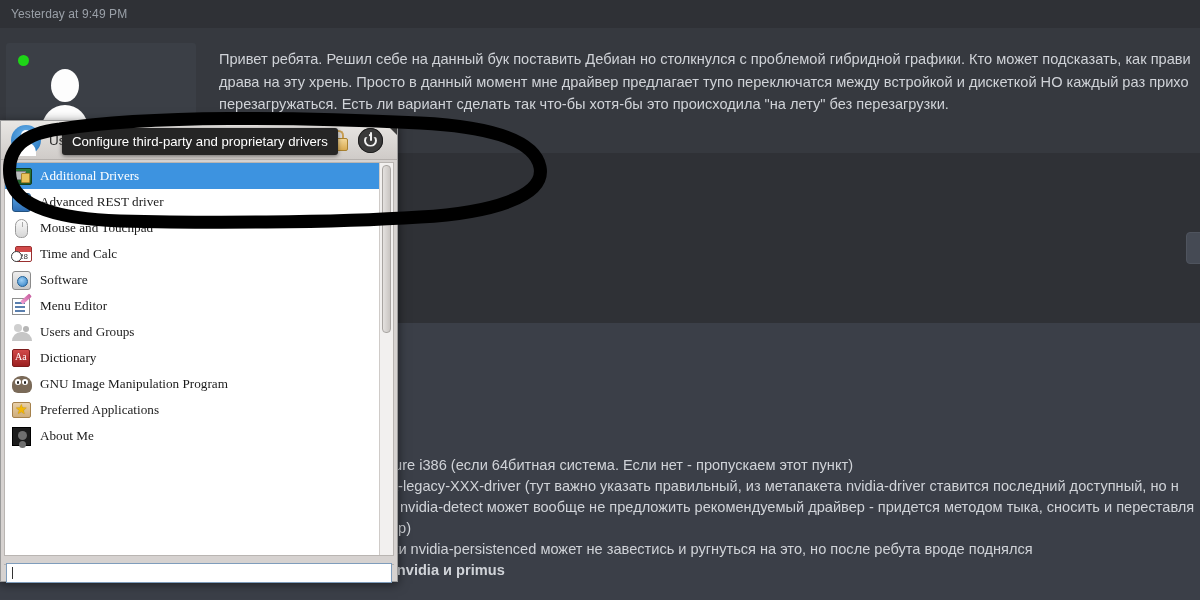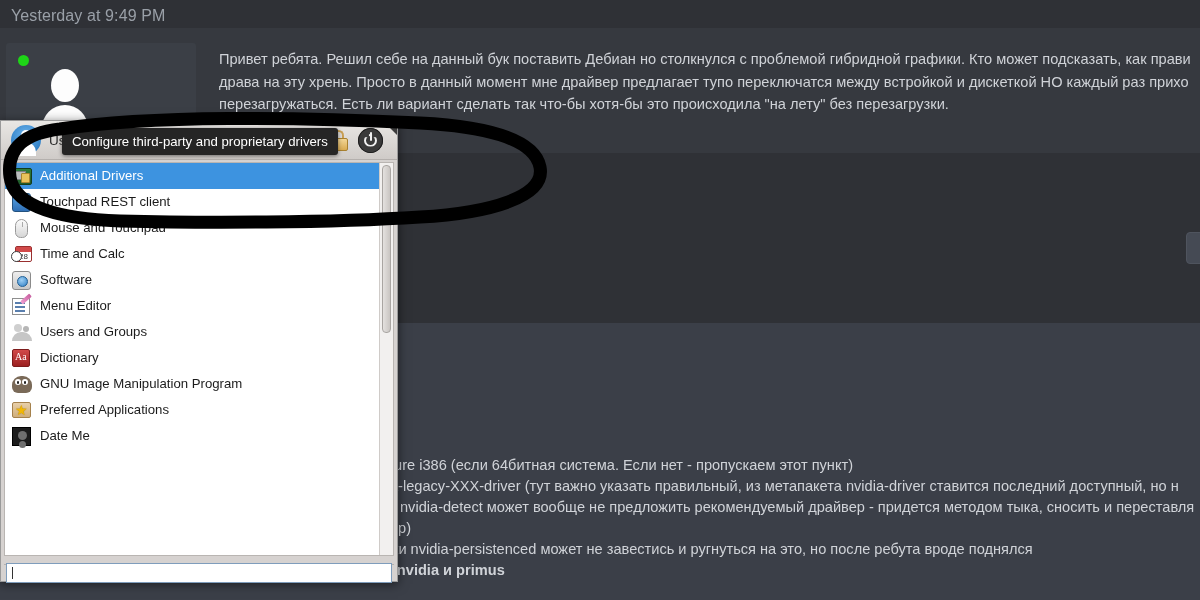--- a/index.html
+++ b/index.html
@@ -19,21 +19,21 @@
   .chat-bg {
     position: absolute; inset: 0;
     background: #36393f;
   }
   .chat-topstrip {
     position: absolute; left: 0; top: 0; width: 1200px; height: 28px;
     background: #2f3136;
   }
   .chat-timestamp {
     position: absolute; left: 11px; top: 7px;
-    font-size: 16px; color: #9aa0a8;
+    font-size: 12px; color: #9aa0a8;
     letter-spacing: .1px;
   }
   .msg-card {
     position: absolute; left: 6px; top: 43px;
     width: 190px; height: 110px;
     background: #3b3f46;
     border-radius: 3px;
   }
   .status-dot {
     position: absolute; left: 12px; top: 12px;
@@ -168,21 +168,21 @@
 
   .menu-list-wrap {
     position: relative;
     height: 394px;
     background: #ffffff;
     border: 1px solid #b9b5b2;
     margin: 2px 3px 0 3px;
     box-sizing: border-box;
     overflow: hidden;
   }
-  .menu-list { position: absolute; left: 0; top: 0; right: 13px; }
+  .menu-list { position: absolute; left: 0; top: 0; right: 13px; font-family: Liberation Serif, serif; }
   .mrow {
     display: flex; align-items: center;
     height: 26px; padding-left: 6px;
     font-size: 13.2px; color: #1b1b1b;
     white-space: nowrap;
   }
   .mrow.sel { background: #3d93e0; color: #ffffff; }
   .mrow .mi { width: 22px; height: 22px; margin-right: 7px; flex: 0 0 auto; position: relative; }
   .mrow .mlabel { line-height: 1; }
 
@@ -327,21 +327,21 @@
           <div class="mrow sel">
             <span class="mi">
               <span class="i-board"></span>
             </span>
             <span class="mlabel">Additional Drivers</span>
           </div>
           <div class="mrow">
             <span class="mi">
               <span class="i-blue"></span>
             </span>
-            <span class="mlabel">Touchpad REST client</span>
+            <span class="mlabel">Advanced REST driver</span>
           </div>
           <div class="mrow">
             <span class="mi">
               <span class="i-mouse"></span>
             </span>
             <span class="mlabel">Mouse and Touchpad</span>
           </div>
           <div class="mrow">
             <span class="mi">
               <span class="i-cal"></span>
@@ -383,21 +383,21 @@
             <span class="mi">
               <span class="i-pref"></span>
               <span class="i-star">★</span>
             </span>
             <span class="mlabel">Preferred Applications</span>
           </div>
           <div class="mrow">
             <span class="mi">
               <span class="i-about"></span>
             </span>
-            <span class="mlabel">Date Me</span>
+            <span class="mlabel">About Me</span>
           </div>
           <div class="mrow">
             <span class="mi"></span>
           </div>
         </div>
       <div class="scrolltrack">
         <div class="scrollthumb"></div>
       </div>
     </div>
 

